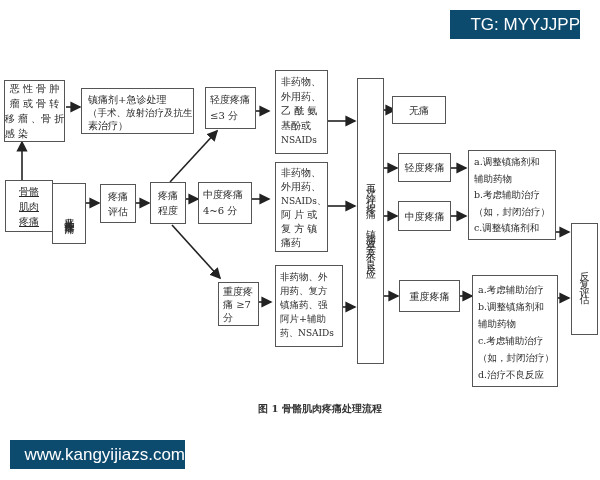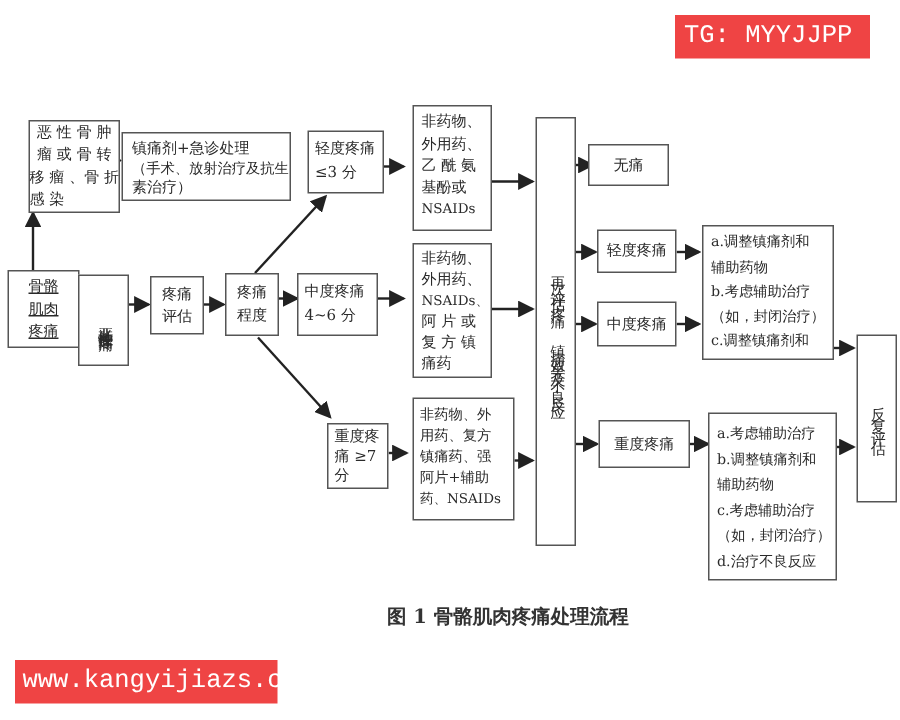--- a/index.html
+++ b/index.html
@@ -4,23 +4,23 @@
 <style>
   html, body { margin:0; padding:0; }
   body { width:600px; height:480px; background:#ffffff; position:relative; overflow:hidden;
          font-family:"DejaVu Serif","Liberation Serif",serif; color:#2a2a2a; }
   .box { position:absolute; border:1.5px solid #555; background:#fff; box-sizing:border-box;
          font-size:10px; line-height:15px; padding:3px 5px; }
   .center { display:flex; align-items:center; justify-content:center; text-align:center; }
   .vert { writing-mode:vertical-rl; text-orientation:upright; letter-spacing:2px; }
   .line { white-space:nowrap; display:block; }
   svg.arrows { position:absolute; left:0; top:0; }
-  .caption { position:absolute; left:258px; top:402px; font-size:13px; font-weight:bold; color:#333; }
-  .wm { position:absolute; background:#ef4444; color:#fff;
-        font-family:Liberation Mono, monospace; }
+  .caption { position:absolute; left:258px; top:402px; font-size:10px; font-weight:bold; color:#333; }
+  .wm { position:absolute; background:#0c4a6e; color:#fff;
+        font-family:Liberation Sans, sans-serif;text-align:right; }
 </style>
 </head>
 <body>
 
 <svg class="arrows" width="600" height="480">
   <defs>
     <marker id="ah" markerWidth="7" markerHeight="7" refX="6" refY="3.5" orient="auto">
       <path d="M0,0 L7,3.5 L0,7 z" fill="#222"></path>
     </marker>
   </defs>
@@ -59,21 +59,21 @@
 
     <line x1="451" y1="168" x2="466" y2="168" marker-end="url(#ah)"></line>
     <line x1="451" y1="216" x2="466" y2="216" marker-end="url(#ah)"></line>
     <line x1="460" y1="296" x2="472" y2="296" marker-end="url(#ah)"></line>
 
     <line x1="556" y1="232" x2="569" y2="232" marker-end="url(#ah)"></line>
     <line x1="557" y1="298" x2="569" y2="298" marker-end="url(#ah)"></line>
   </g>
 </svg>
 
-<div class="box center" style="left:19px;top:80px;width:61px;height:62px;padding:2px 4px;">
+<div class="box center" style="left:4px;top:80px;width:61px;height:62px;padding:2px 4px;">
   <div>
     <span class="line">恶 性 骨 肿</span>
     <span class="line">瘤 或 骨 转</span>
     <span class="line">移 瘤 、骨 折</span>
     <span class="line" style="text-align:left">感 染</span>
   </div>
 </div>
 
 <div class="box" style="left:81px;top:88px;width:113px;height:46px;padding:4px 6px;line-height:13px;">
   <span class="line">镇痛剂+急诊处理</span>

